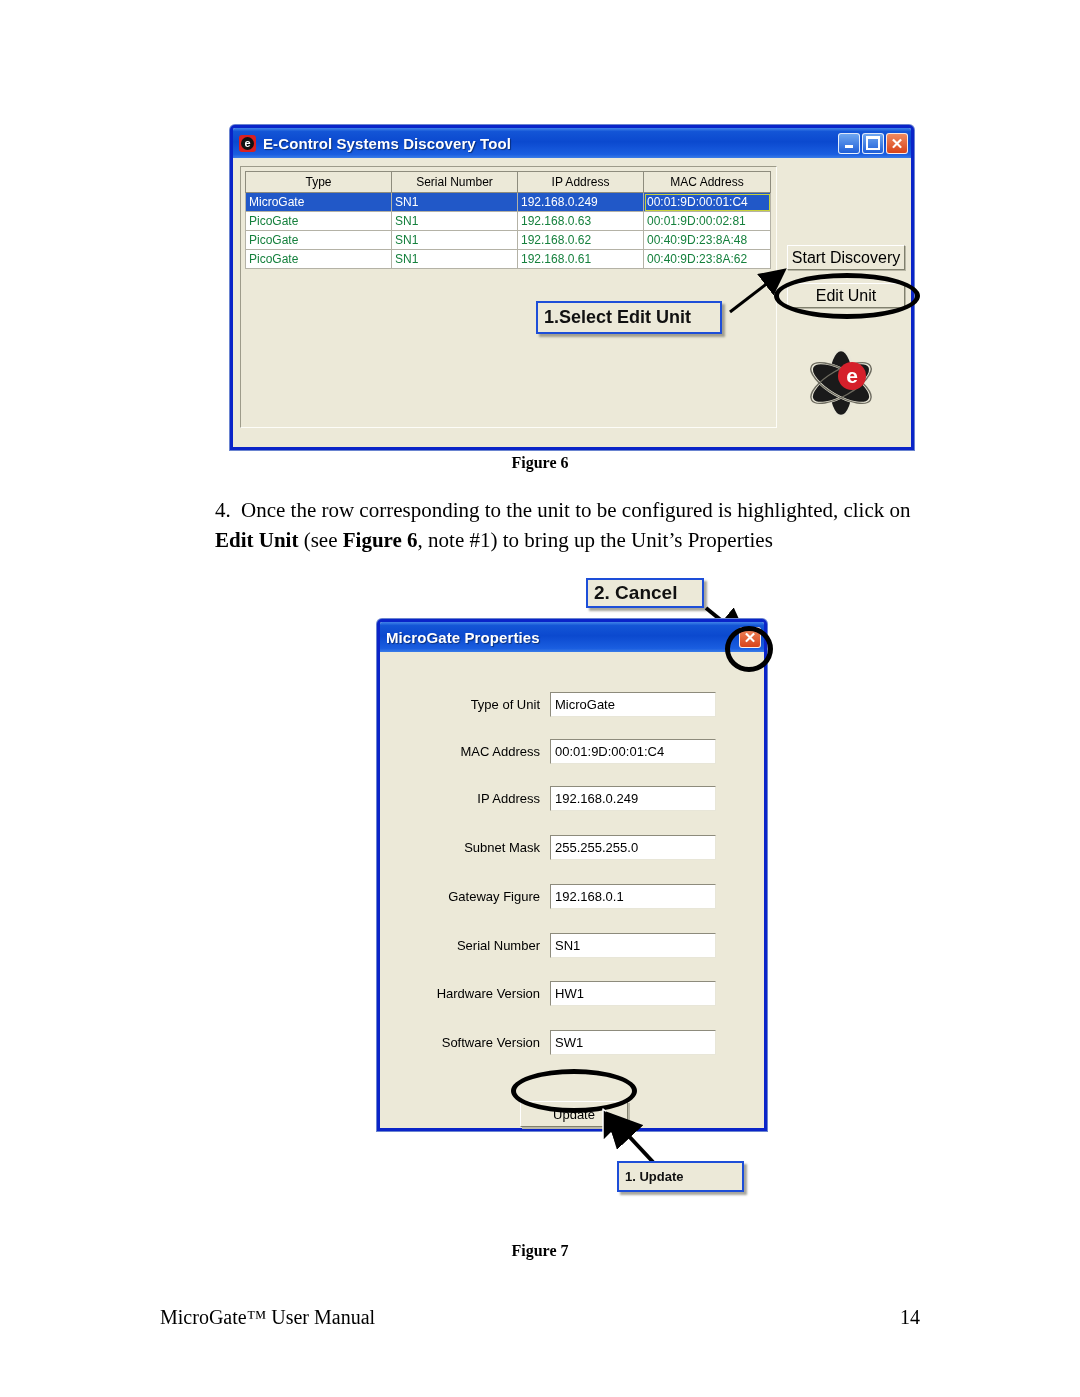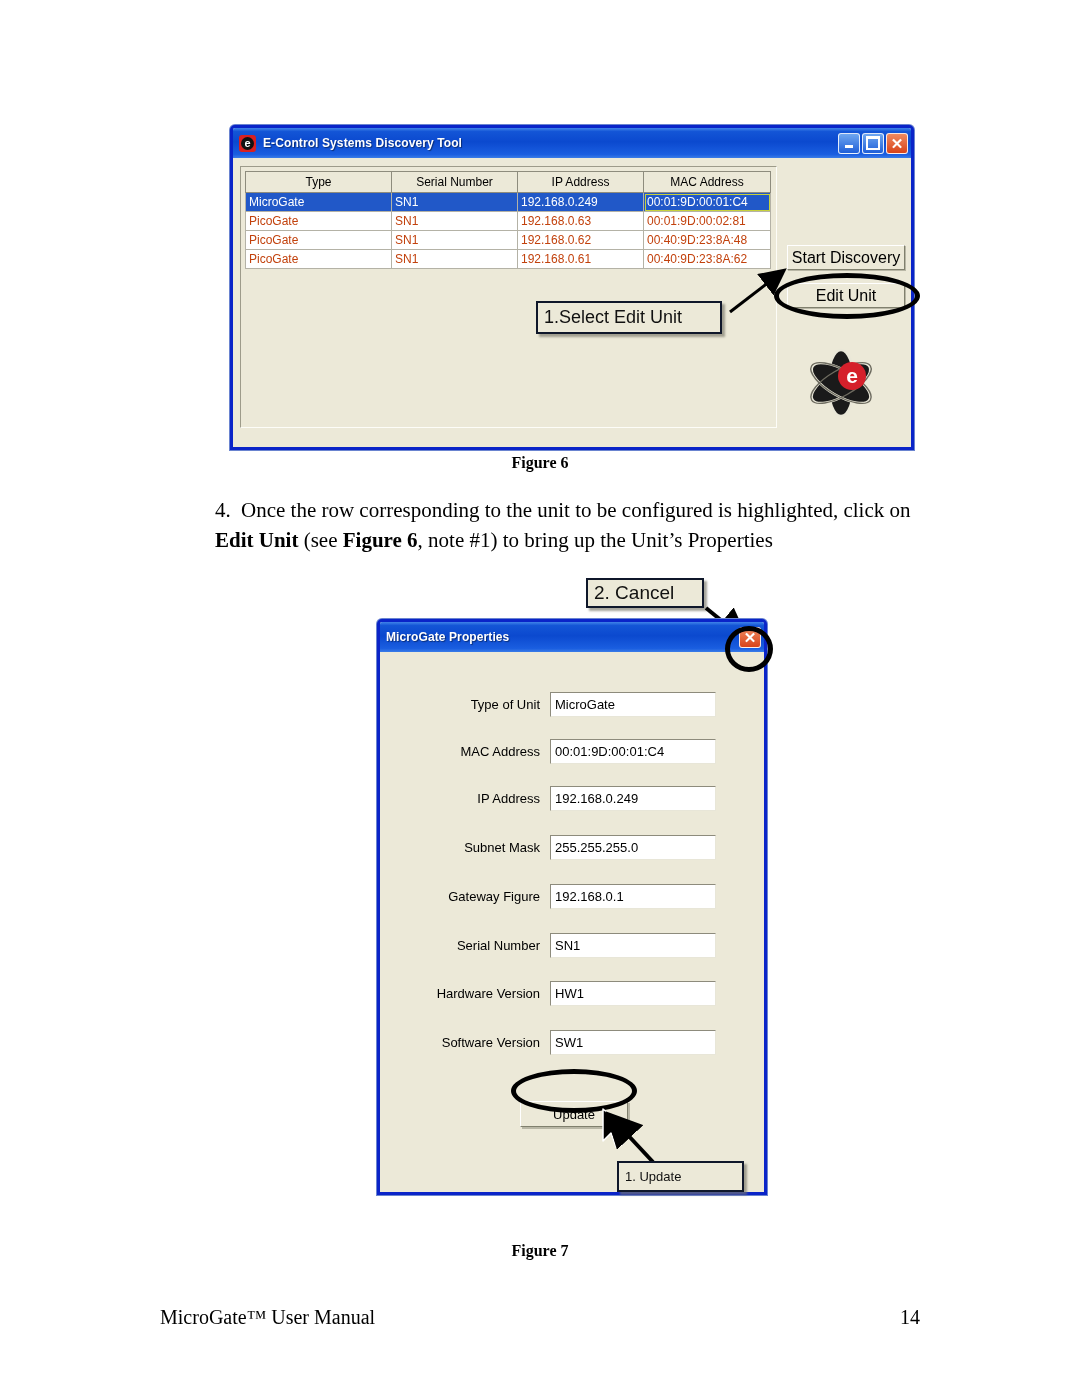--- a/index.html
+++ b/index.html
@@ -30,21 +30,21 @@
     border-radius: 2px 2px 0 0;
     display: flex;
     align-items: center;
     padding: 0 3px 0 6px;
     position: relative;
   }
   .xp-title-text {
     color: #ffffff;
     font-family: "Liberation Sans", sans-serif;
     font-weight: bold;
-    font-size: 12px;
+    font-size: 15px;
     letter-spacing: .1px;
     text-shadow: 1px 1px 1px rgba(0,0,0,.45);
     white-space: nowrap;
   }
   .xp-appicon {
     width: 17px; height: 17px;
     margin-right: 7px;
     background: #d82020;
     border-radius: 3px;
     display: flex; align-items: center; justify-content: center;
@@ -109,21 +109,21 @@
     height: 21px;
     font-weight: normal;
     color: #000;
     text-align: center;
   }
   table.disc-table td {
     background: #ffffff;
     border: 1px solid #b4b2a6;
     height: 19px;
     padding: 0 3px;
-    color: #c2410c;
+    color: #15803d;
     white-space: nowrap;
     overflow: hidden;
   }
   table.disc-table tr.selected td {
     background: #2158c8;
     color: #ffffff;
   }
   table.disc-table tr.selected td.focus-cell {
     outline: 1px solid #c8d23c;
     outline-offset: -2px;
@@ -154,23 +154,23 @@
     border: 5px solid #000;
     border-radius: 50%;
     background: transparent;
   }
   #ellipse-edit-unit { left: 541px; top: 115px; width: 146px; height: 46px; }
 
   
   .callout {
     position: absolute;
     background: #ece9d8;
-    border: 2px solid #0f172a;
-    font-family: "Liberation Sans", sans-serif;
-    font-weight: normal;
+    border: 2px solid #1d4ed8;
+    font-family: "Liberation Sans", sans-serif;
+    font-weight: bold;
     color: #111;
     display: flex; align-items: center;
     padding: 0 6px;
     box-shadow: 3px 3px 2px rgba(120,118,105,.65);
     white-space: nowrap;
   }
   #callout-select-edit-unit {
     left: 536px; top: 301px; width: 186px; height: 33px;
     font-size: 18px;
   }
@@ -206,21 +206,21 @@
     line-height: 1.42;
     color: #000;
   }
   #instruction-block .num {
     position: absolute; left: 0; top: 0; width: 32px;
   }
   #instruction-block .txt { margin-left: 26px; }
   #instruction-block b { font-weight: bold; }
 
   
-  #properties-window { left: 377px; top: 619px; width: 390px; height: 576px; }
+  #properties-window { left: 377px; top: 619px; width: 390px; height: 512px; }
   #properties-body { position: absolute; left: 0; right: 0; top: 30px; bottom: 0; }
 
   .prop-row {
     position: absolute;
     left: 8px; width: 100%;
     height: 28px;
     display: flex; align-items: center;
   }
   .prop-label {
     width: 162px;

